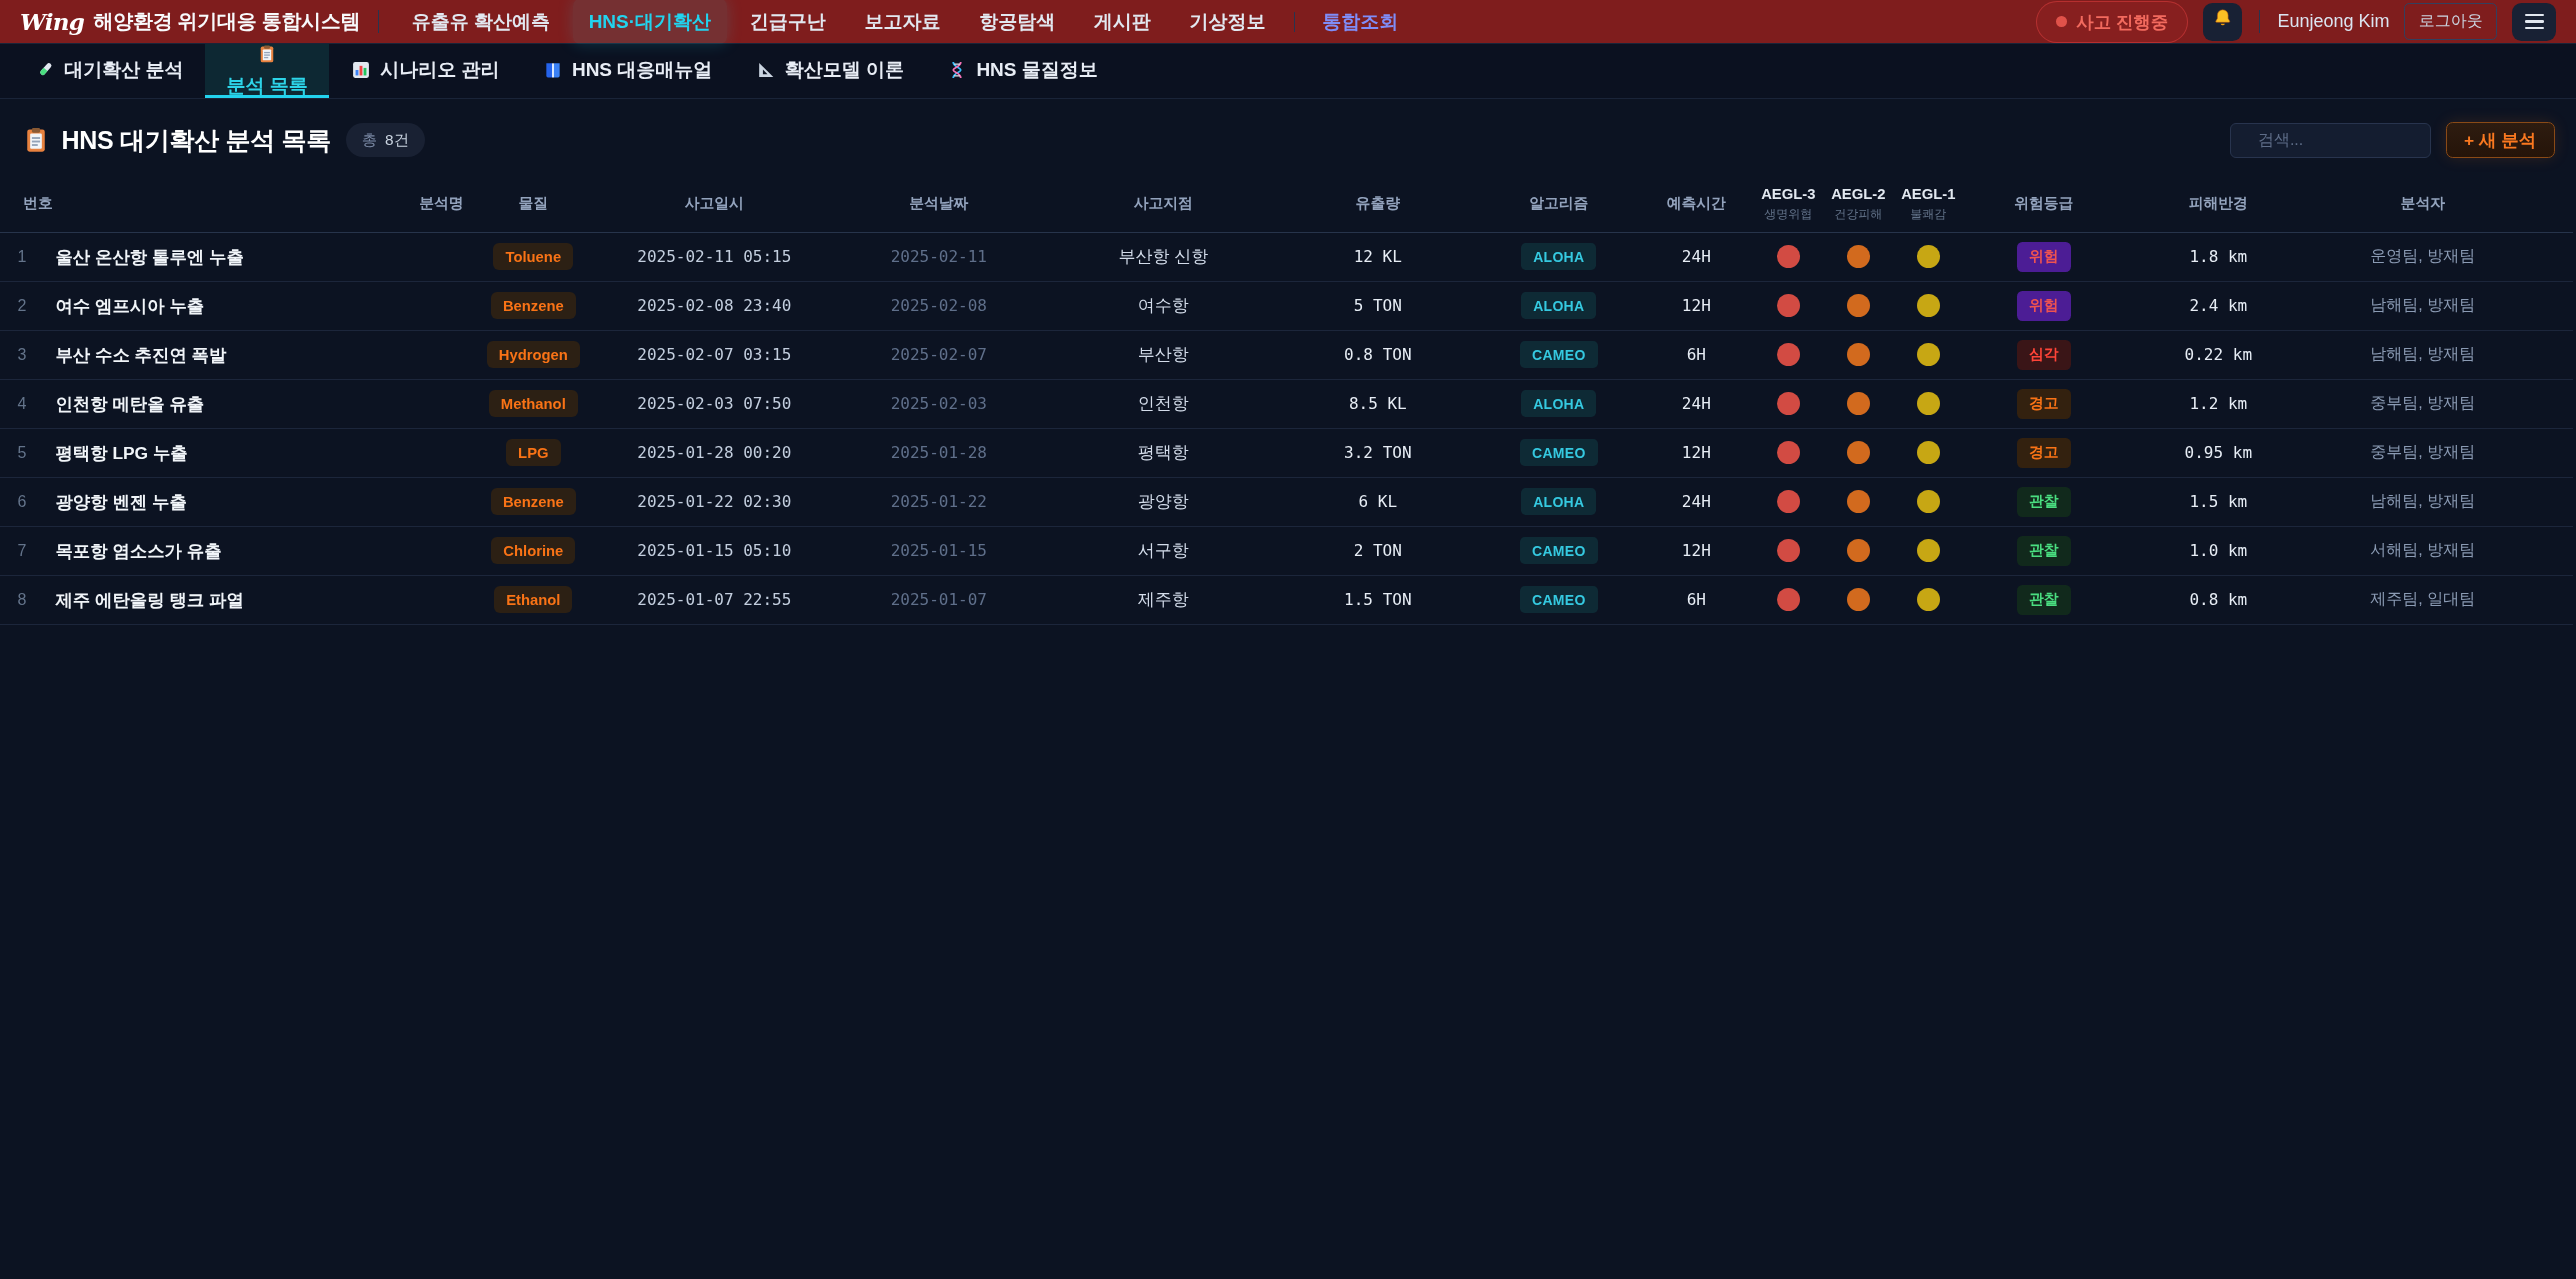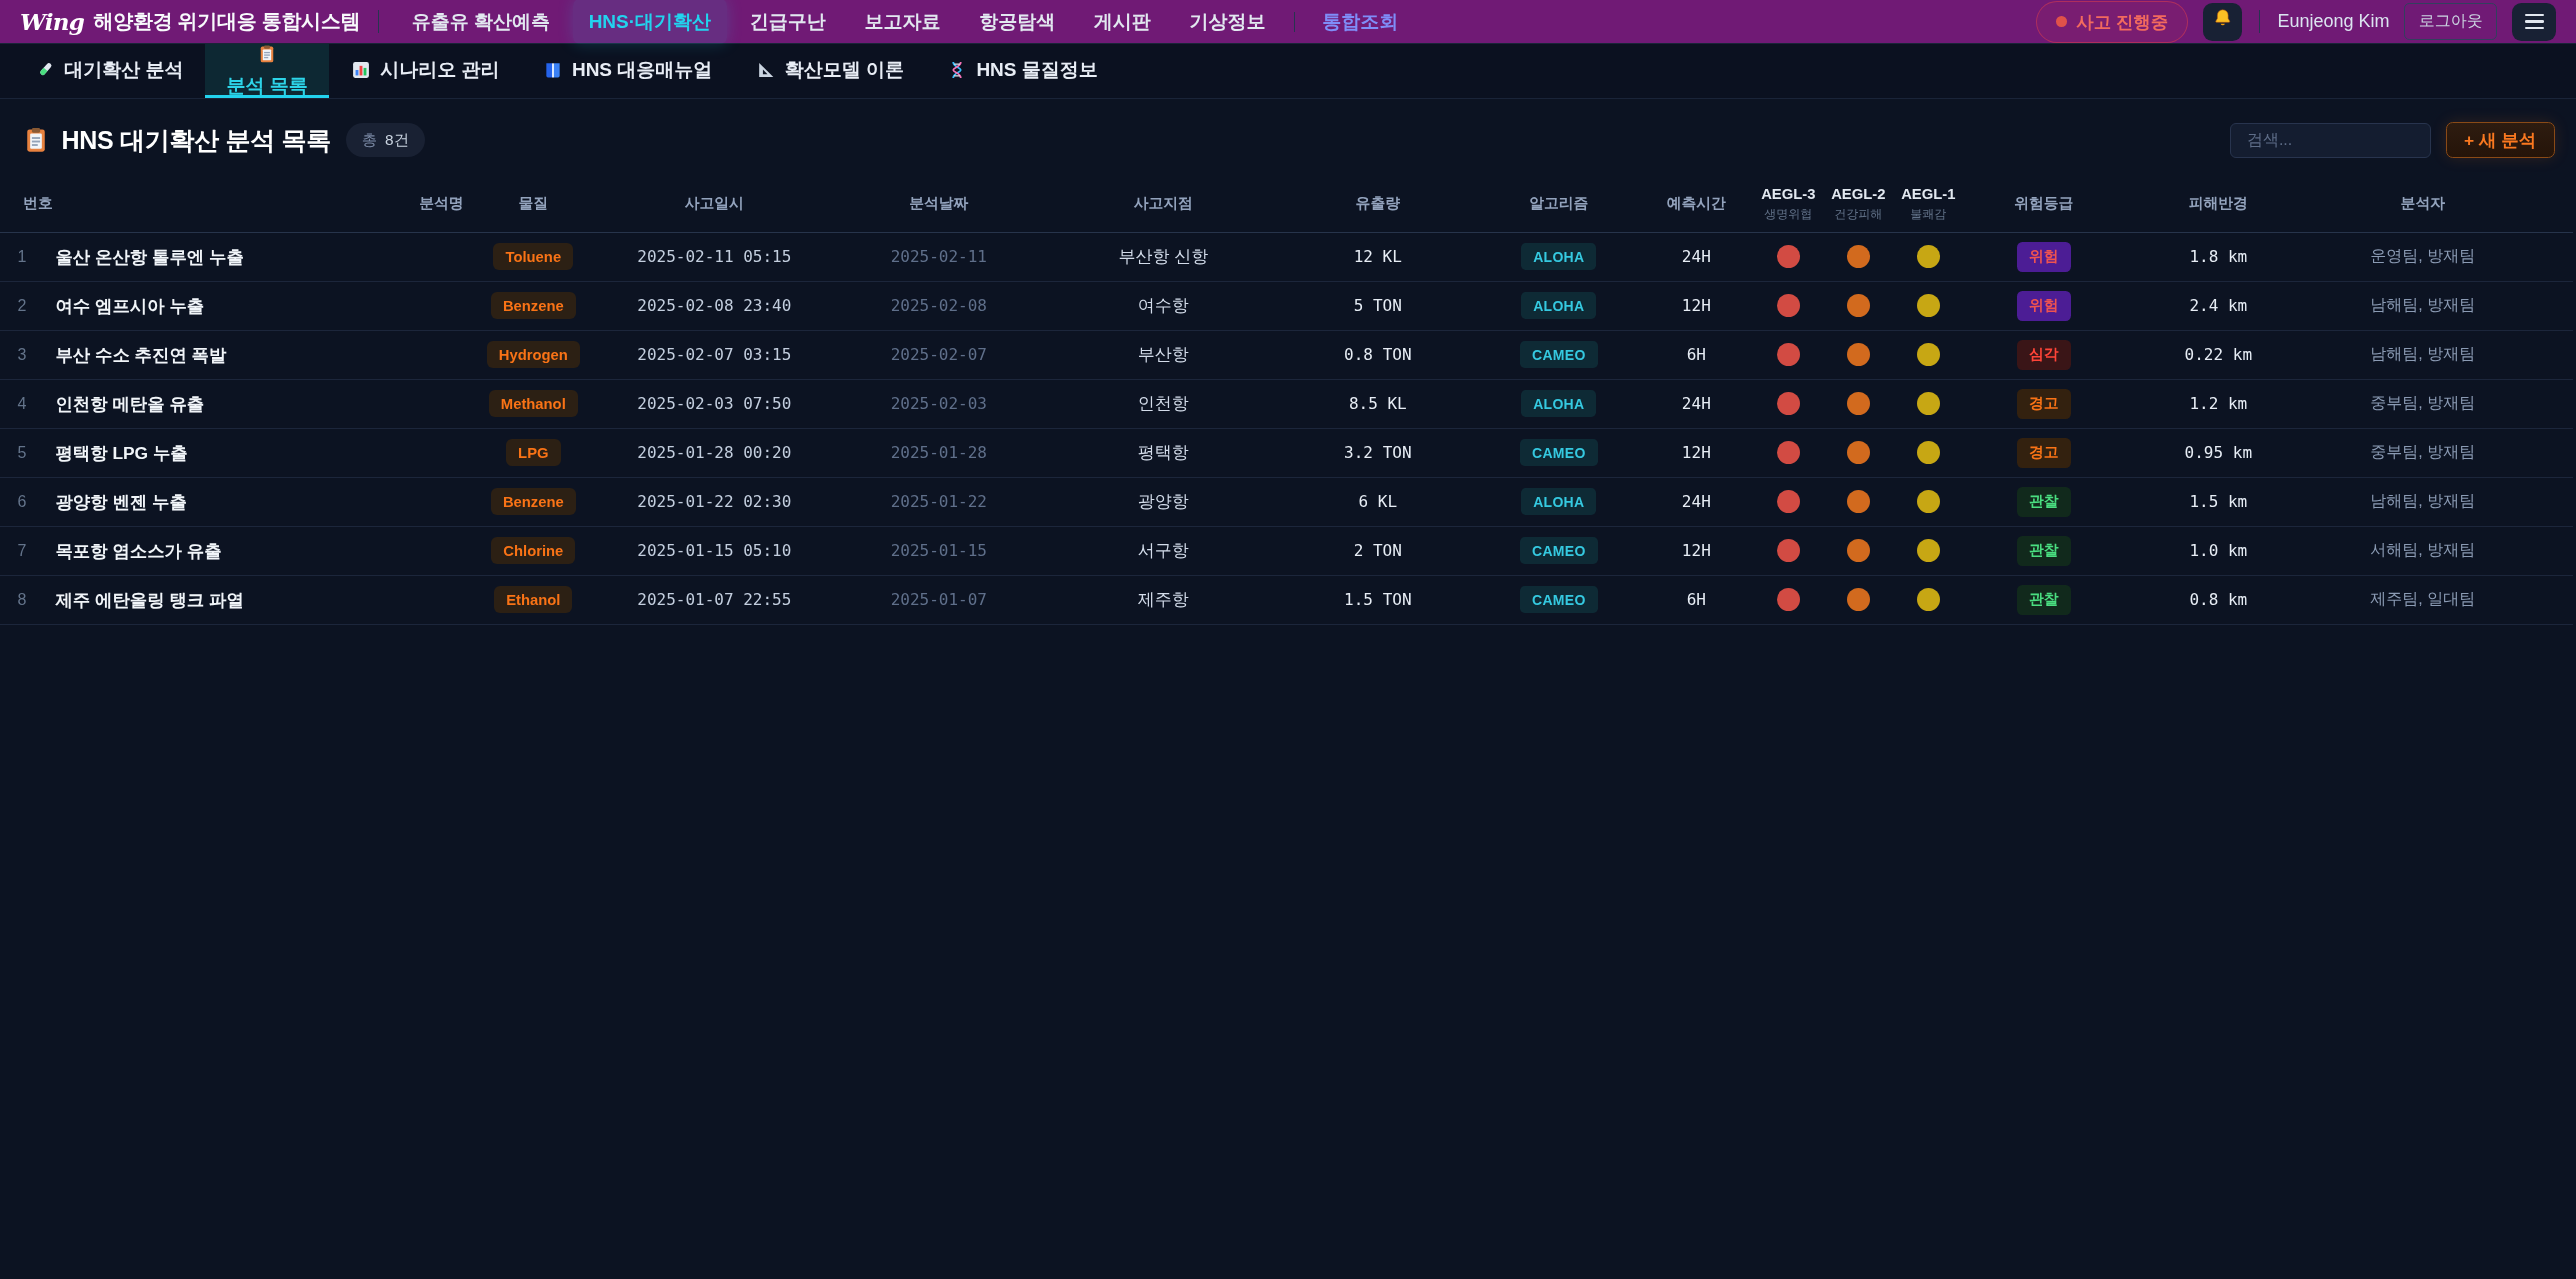--- a/index.html
+++ b/index.html
@@ -8,21 +8,21 @@
     background:#0c1322;
     color:#e2e8f0;
     font-family:"Liberation Sans","DejaVu Sans",sans-serif;
     font-size:17.4px;
   }
   .mono { font-family:"DejaVu Sans Mono","Liberation Mono",monospace; }
 
   
   .topbar {
     height:44px; display:flex; align-items:center;
-    padding:0 20px; background:#701a75;
+    padding:0 20px; background:#7f1d1d;
     border-bottom:0.7px solid #1a2438;
   }
   .brand { display:flex; align-items:center; gap:9.4px; }
   .brand .logo {
     font-family:"DejaVu Serif","Liberation Serif",serif;
     font-style:italic; font-weight:bold; font-size:23px; color:#ffffff; letter-spacing:-0.7px;
   }
   .brand .brand-title { font-weight:bold; font-size:20px; color:#f8fafc; letter-spacing:-0.3px; }
   .v-divider { width:0.7px; height:23px; background:#273указ450; background:#27344f; margin:0 17.4px; }
   .mainnav { display:flex; align-items:center; gap:6.7px; }
@@ -81,21 +81,21 @@
   .page-title svg { width:28px; height:28px; }
   .count-badge {
     display:flex; gap:8px; align-items:center;
     background:#19python2133; background:#192133; border-radius:670px; padding:6.7px 16px; font-size:15.4px;
   }
   .count-badge .c-label { color:#7b8aa5; }
   .count-badge .c-value { color:#cbd5e1; }
   .head-right { margin-left:auto; display:flex; align-items:center; gap:14.8px; }
   .search-input {
     width:201px; height:35px; background:#141d30; border:0.7px solid #28344e;
-    border-radius:6px; color:#e2e8f0; font-size:16px; padding:0 16px;
+    border-radius:6px; color:#e2e8f0; font-size:16px; padding:0 27px;
     font-family:inherit; outline:none;
   }
   .search-input::placeholder { color:#5e6d88; }
   .new-btn {
     height:36px; padding:0 17.4px; border-radius:6.7px; cursor:pointer;
     border:0.7px solid #8a4a16;
     background:linear-gradient(180deg,#2e1c10,#251409);
     color:#f97820; font-size:17.4px; font-weight:bold; font-family:inherit;
     box-shadow:0 0 14.8px rgba(249,115,22,0.15);
     white-space:nowrap;

